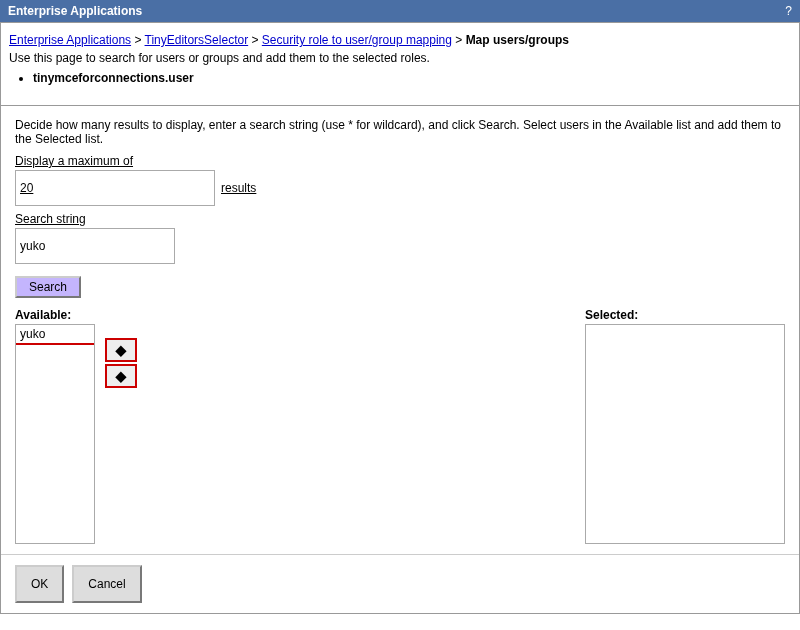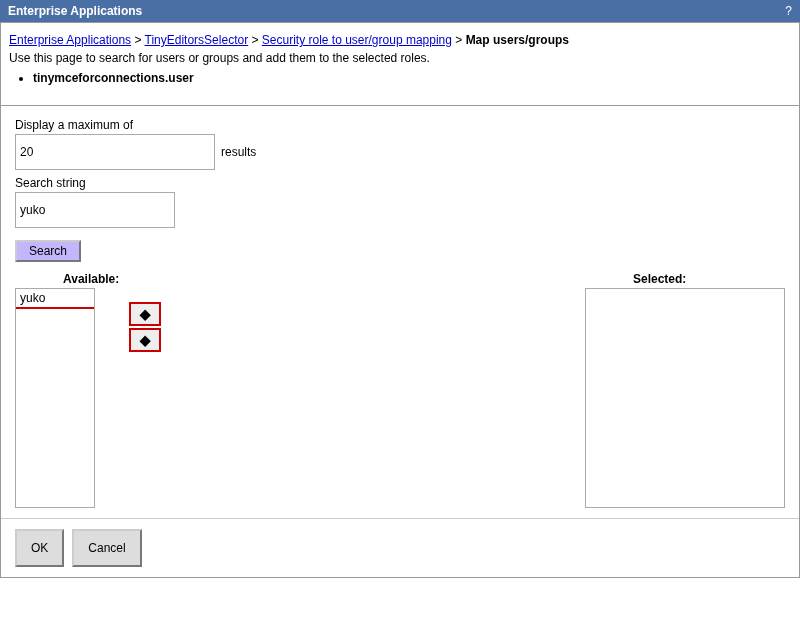--- a/index.html
+++ b/index.html
@@ -78,20 +78,21 @@
     .search-area {
       padding: 4px 14px 10px 14px;
     }
     .search-description {
       font-size: 12px;
       margin-bottom: 8px;
       color: #000;
     }
     .form-group {
       margin-bottom: 6px;
+      text-decoration: underline;
     }
     .form-label {
       font-size: 12px;
       display: block;
       margin-bottom: 2px;
     }
     .form-row {
       display: flex;
       align-items: center;
       gap: 6px;
@@ -127,21 +128,20 @@
       gap: 10px;
     }
     .list-container {
       display: flex;
       flex-direction: column;
     }
     .list-label {
       font-size: 12px;
       font-weight: bold;
       margin-bottom: 2px;
-      margin-left: 48px;
     }
     .list-box {
       border: 1px solid #aaa;
       background: #fff;
       overflow-y: auto;
       font-size: 12px;
       position: relative;
     }
     .list-box-available {
       width: 80px;
@@ -217,20 +217,21 @@
     <div class="page-description">Use this page to search for users or groups and add them to the selected roles.</div>
     <ul class="bullet-list">
       <li>tinymceforconnections.user</li>
     </ul>
   </div>
 
   <hr class="divider">
 
 
   <div class="search-area">
+    <div class="search-description">Decide how many results to display, enter a search string (use * for wildcard), and click Search. Select users in the Available list and add them to the Selected list.</div>
 
     <div class="form-group">
       <label class="form-label">Display a maximum of</label>
       <div class="form-row">
         <input type="text" class="input-results" value="20" style="">
         <span class="results-label">results</span>
       </div>
     </div>
 
     <div class="form-group">

